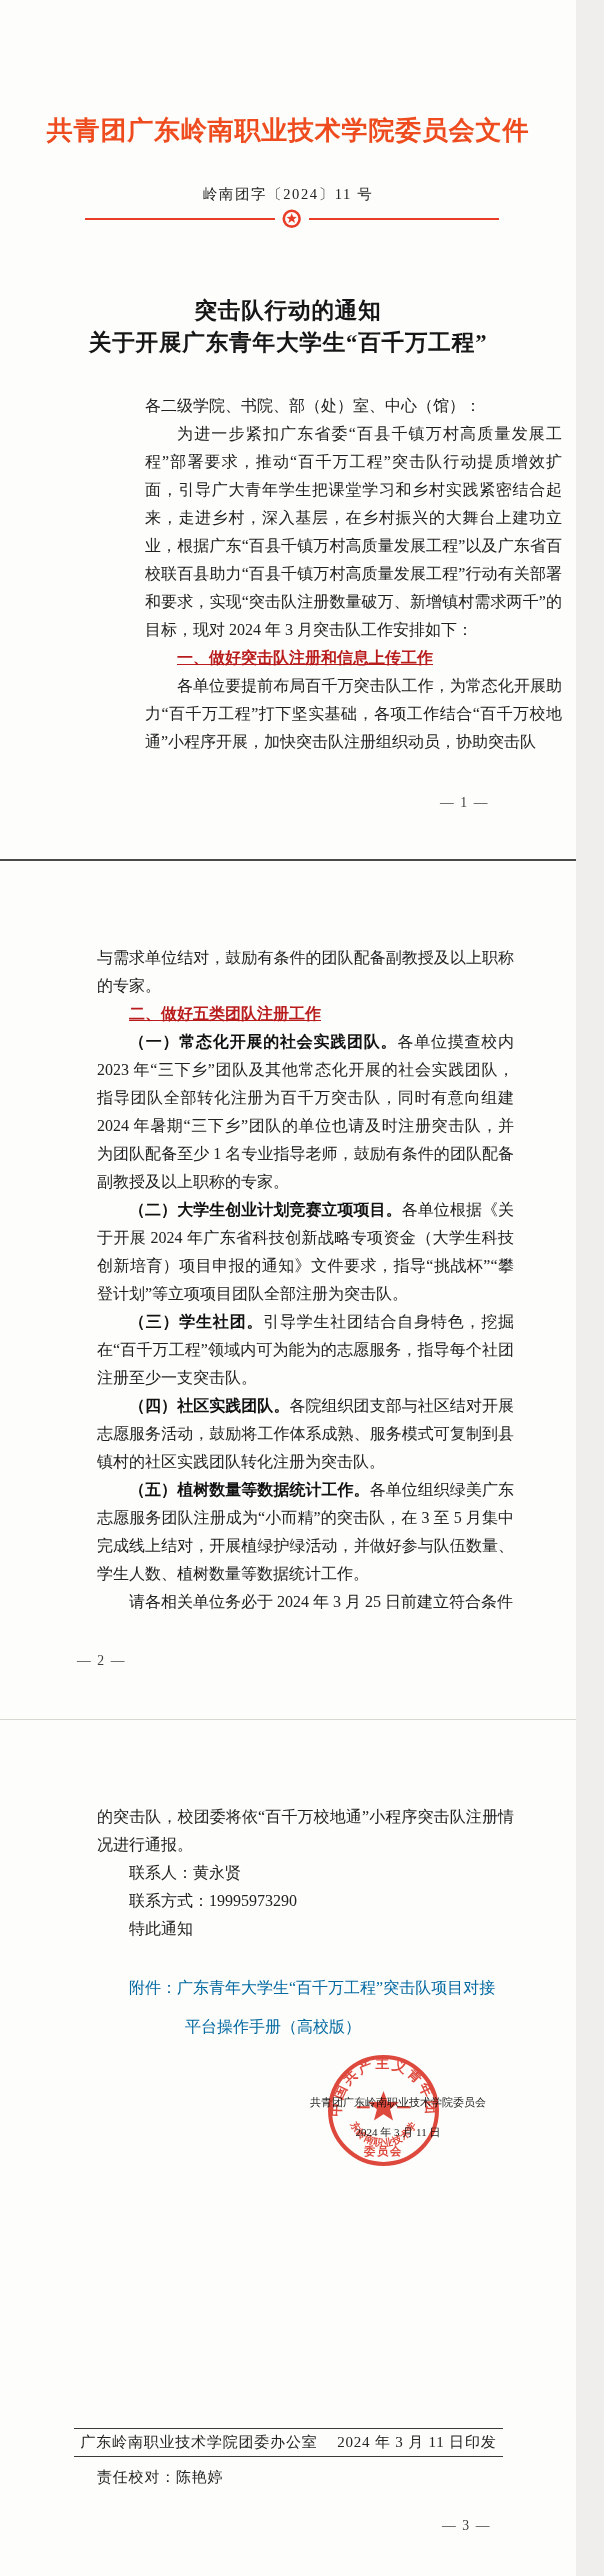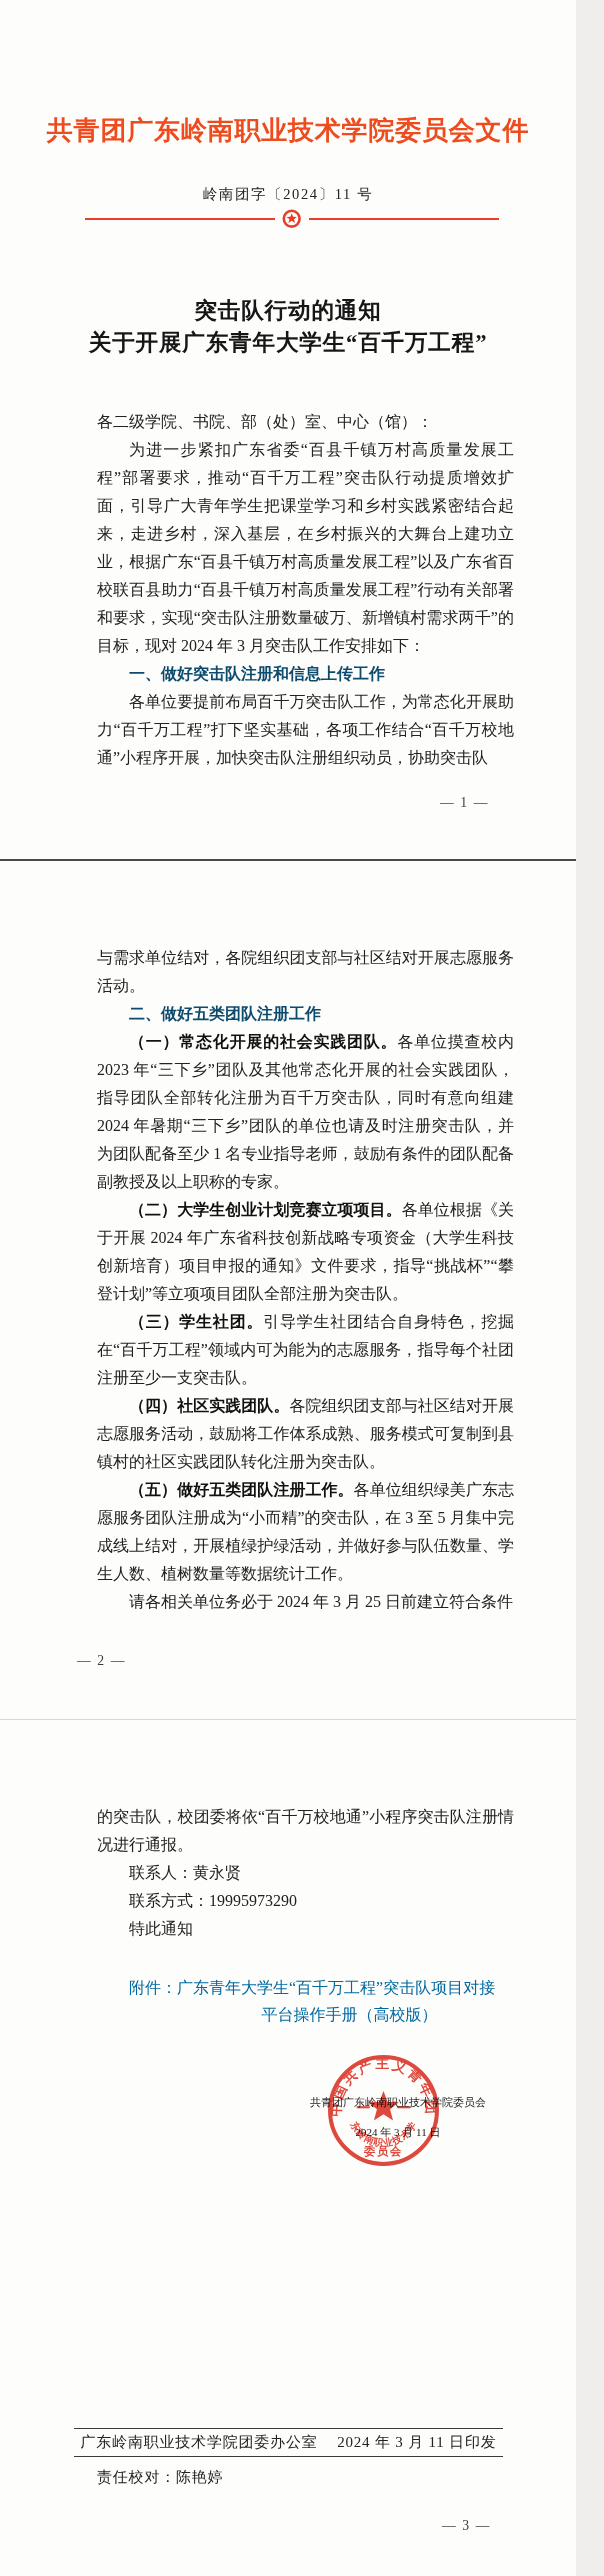--- a/index.html
+++ b/index.html
@@ -44,50 +44,51 @@
     text-align:center;font-size:22.6px;font-weight:bold;
     line-height:32px;color:#161616;letter-spacing:0.8px;
   }
 
   
   .body-block{
     position:absolute;left:97px;width:417px;
     font-size:16px;line-height:28px;text-align:justify;
     color:#222;
   }
-  #page1 .body-block{top:408px;}
+  #page1 .body-block{top:392px;margin-left:48px;}
   #page2 .body-block{top:83px;}
   #page3 .body-block{top:83px;}
   .para{margin:0;}
   .para.indent{text-indent:2em;}
   .para.lead{text-indent:2em;}
   .para.heading{
     text-indent:2em;font-weight:bold;
     font-family:"Liberation Sans","DejaVu Sans",sans-serif;
-    color:#0c4a6e;
+    color:#b91c1c;
+    text-decoration:underline;
   }
   .para.lead b{
     font-family:Liberation Sans, sans-serif;
     font-weight:bold;color:#111;
   }
 
   .page-number{
     position:absolute;font-size:13.7px;color:#3c3c3c;letter-spacing:1.6px;
   }
   #pagenum1{top:795px;right:87px;}
   #pagenum2{top:792px;left:77px;}
   #pagenum3{top:798px;right:85px;}
 
   
   .attachment{
     position:absolute;top:254px;left:97px;width:417px;
     font-size:16px;line-height:27.4px;text-align:left;color:#0369a1;
   }
   .attachment .l1{text-indent:2em;margin:0;}
-  .attachment .l2{margin:0 0 0 5.5em;text-align:center;}
+  .attachment .l2{margin:12px 0 0 5.5em;}
 
   .signature{
     position:absolute;top:367px;right:90px;
     text-align:center;font-size:11px;line-height:30px;color:#222;
     z-index:1;
   }
   .seal{
     position:absolute;top:333px;left:326px;width:115px;height:115px;
     z-index:2;opacity:0.88;mix-blend-mode:multiply;
   }
@@ -130,27 +131,27 @@
       <p class="para indent">为进一步紧扣广东省委“百县千镇万村高质量发展工程”部署要求，推动“百千万工程”突击队行动提质增效扩面，引导广大青年学生把课堂学习和乡村实践紧密结合起来，走进乡村，深入基层，在乡村振兴的大舞台上建功立业，根据广东“百县千镇万村高质量发展工程”以及广东省百校联百县助力“百县千镇万村高质量发展工程”行动有关部署和要求，实现“突击队注册数量破万、新增镇村需求两千”的目标，现对 2024 年 3 月突击队工作安排如下：</p>
       <p class="para heading">一、做好突击队注册和信息上传工作</p>
       <p class="para indent">各单位要提前布局百千万突击队工作，为常态化开展助力“百千万工程”打下坚实基础，各项工作结合“百千万校地通”小程序开展，加快突击队注册组织动员，协助突击队</p>
     </div>
 
   <div class="page-number" id="pagenum1">— 1 —</div>
 </div>
 
 <div class="page" id="page2">
   <div class="body-block">
-      <p class="para plain">与需求单位结对，各院组织团支部与社区结对开展志愿服务活动。</p>
+      <p class="para plain">与需求单位结对，鼓励有条件的团队配备副教授及以上职称的专家。</p>
       <p class="para heading">二、做好五类团队注册工作</p>
       <p class="para lead"><b>（一）常态化开展的社会实践团队。</b>各单位摸查校内 2023 年“三下乡”团队及其他常态化开展的社会实践团队，指导团队全部转化注册为百千万突击队，同时有意向组建 2024 年暑期“三下乡”团队的单位也请及时注册突击队，并为团队配备至少 1 名专业指导老师，鼓励有条件的团队配备副教授及以上职称的专家。</p>
       <p class="para lead"><b>（二）大学生创业计划竞赛立项项目。</b>各单位根据《关于开展 2024 年广东省科技创新战略专项资金（大学生科技创新培育）项目申报的通知》文件要求，指导“挑战杯”“攀登计划”等立项项目团队全部注册为突击队。</p>
       <p class="para lead"><b>（三）学生社团。</b>引导学生社团结合自身特色，挖掘在“百千万工程”领域内可为能为的志愿服务，指导每个社团注册至少一支突击队。</p>
       <p class="para lead"><b>（四）社区实践团队。</b>各院组织团支部与社区结对开展志愿服务活动，鼓励将工作体系成熟、服务模式可复制到县镇村的社区实践团队转化注册为突击队。</p>
-      <p class="para lead"><b>（五）做好五类团队注册工作。</b>各单位组织绿美广东志愿服务团队注册成为“小而精”的突击队，在 3 至 5 月集中完成线上结对，开展植绿护绿活动，并做好参与队伍数量、学生人数、植树数量等数据统计工作。</p>
+      <p class="para lead"><b>（五）植树数量等数据统计工作。</b>各单位组织绿美广东志愿服务团队注册成为“小而精”的突击队，在 3 至 5 月集中完成线上结对，开展植绿护绿活动，并做好参与队伍数量、学生人数、植树数量等数据统计工作。</p>
       <p class="para indent">请各相关单位务必于 2024 年 3 月 25 日前建立符合条件</p>
     </div>
   <div class="page-number" id="pagenum2">— 2 —</div>
 </div>
 
 <div class="page" id="page3">
   <div class="body-block">
       <p class="para plain">的突击队，校团委将依“百千万校地通”小程序突击队注册情况进行通报。</p>
       <p class="para indent">联系人：黄永贤</p>
       <p class="para indent">联系方式：19995973290</p>

